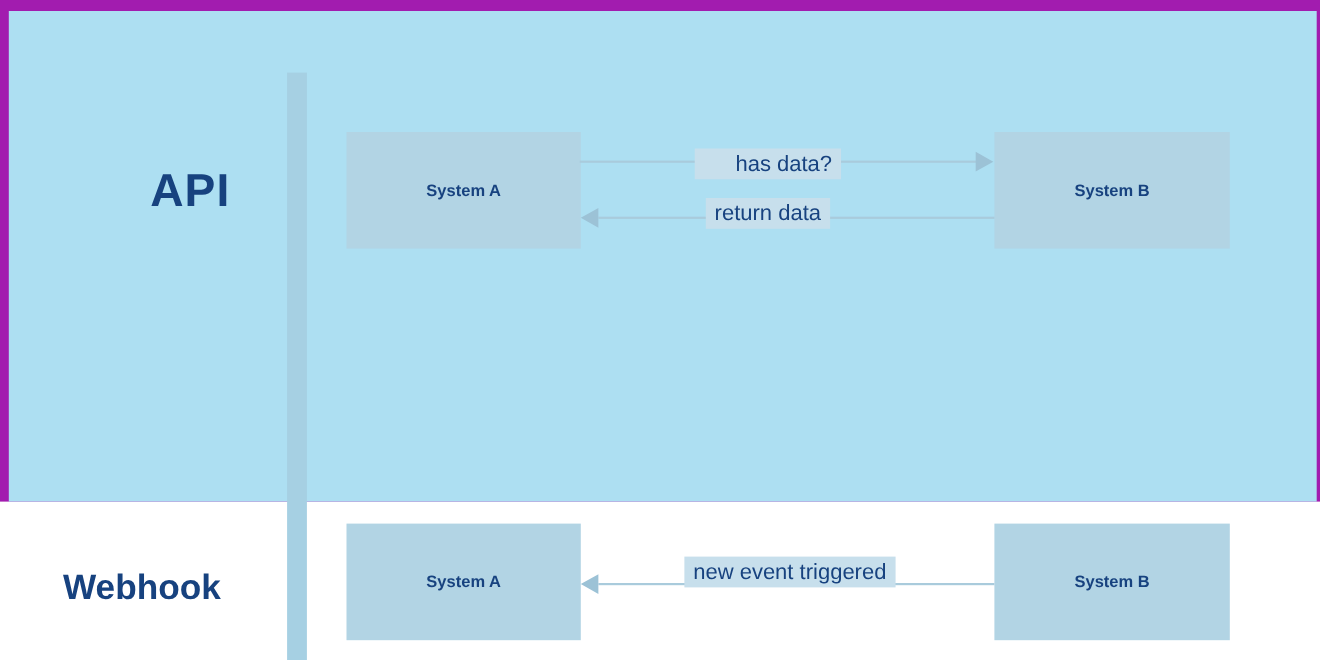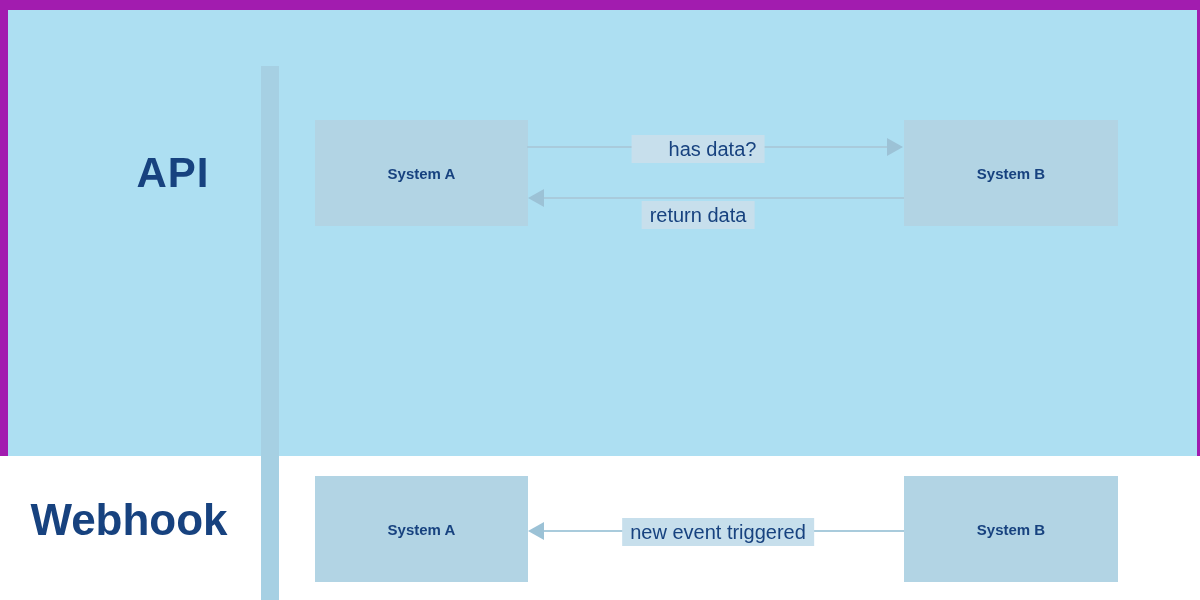--- a/index.html
+++ b/index.html
@@ -42,22 +42,22 @@
     transform: translate(-50%, -50%);
   }
   .row-label.api {
     left: 165px;
     top: 163px;
     font-size: 42px;
     letter-spacing: 1px;
   }
   .row-label.webhook {
     left: 121px;
-    top: 510px;
-    font-size: 44px;
+    top: 524px;
+    font-size: 32px;
   }
   .sysbox {
     position: absolute;
     width: 213px;
     height: 106px;
     background: var(--box-fill, #b2d4e4);
     display: flex;
     align-items: center;
     justify-content: center;
   }
@@ -99,26 +99,26 @@
   }
 
   
   .line-1 { left: 519px; top: 136px; width: 362px; }
   .head-1 { left: 879px; top: 128px; }
   .label-1 { left: 690px; top: 139px; padding-left: 37px; }
 
   
   .line-2 { left: 536px; top: 187px; width: 360px; }
   .head-2 { left: 520px; top: 179px; }
-  .label-2 { left: 690px; top: 205px; }
+  .label-2 { left: 690px; top: 184px; }
 
   
   .line-3 { left: 536px; top: 520px; width: 360px; }
   .head-3 { left: 520px; top: 512px; }
-  .label-3 { left: 710px; top: 522px; }
+  .label-3 { left: 710px; top: 510px; }
 </style>
 </head>
 <body>
 
 <div class="page">
   <div class="canvas">
 
     <div class="divider"></div>
 
     <div class="row-label api">API</div>

